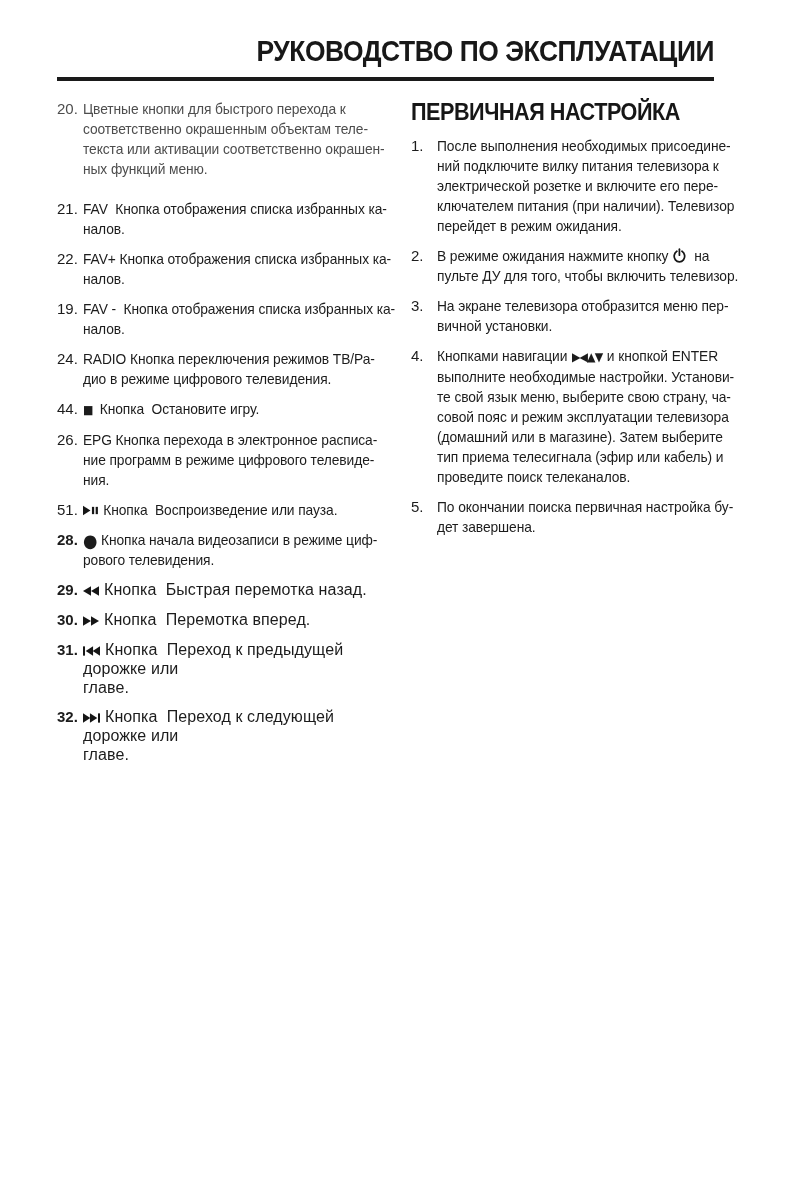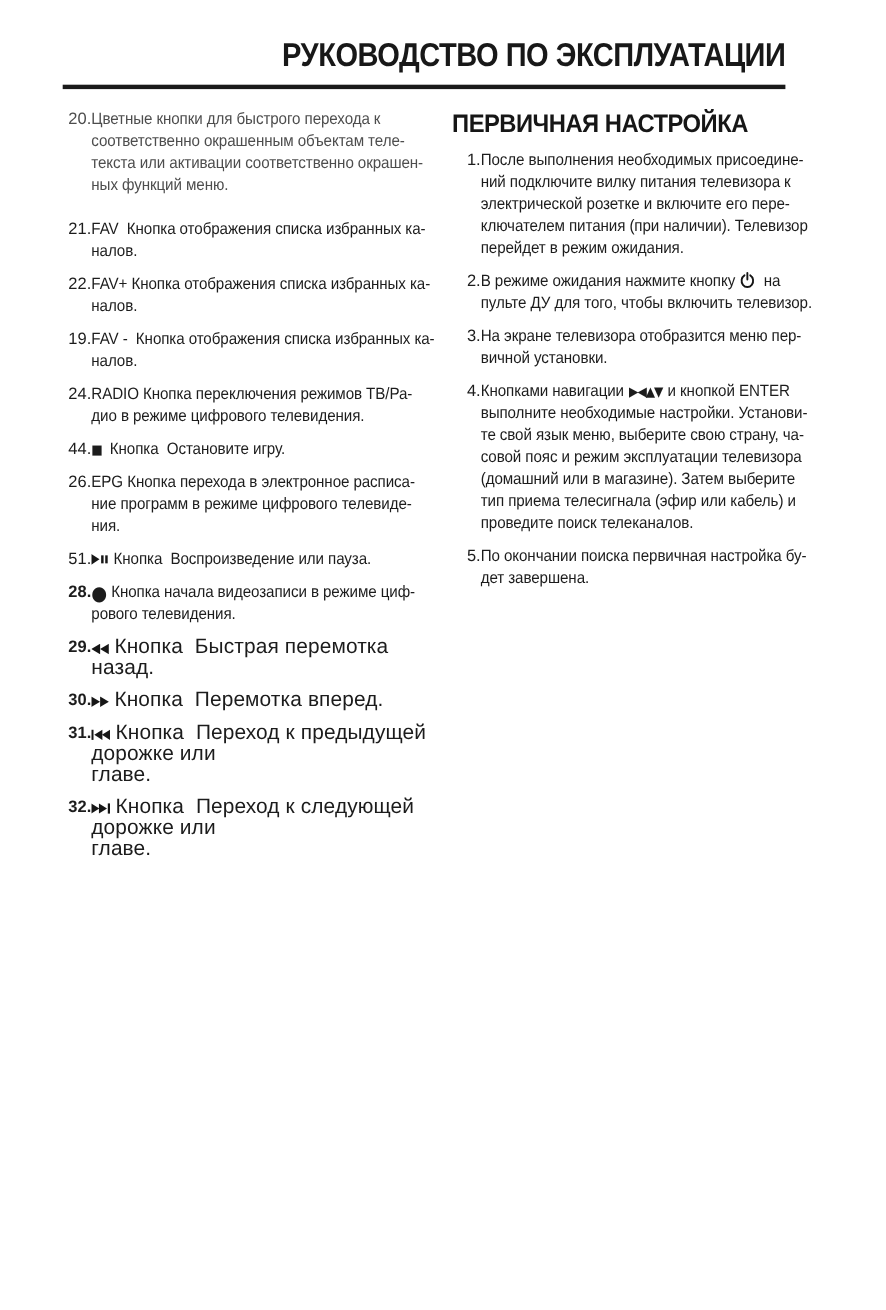--- a/index.html
+++ b/index.html
@@ -23,30 +23,30 @@
   .col { box-sizing:border-box; }
   .col-left  { width:340px; }
   .col-right { width:340px; }
 
   h2 {
     margin:0 0 10px 0; font-size:23px; font-weight:700; letter-spacing:-0.5px;
     transform:scaleX(0.94); transform-origin:0 50%; white-space:nowrap; color:#161616;
   }
 
   .item, .step { display:flex; margin-bottom:10px; font-size:15px; line-height:20px; }
-  .num  { width:26px; flex:none;text-align:right; }
+  .num  { width:26px; flex:none; }
   .body {
     flex:none; width:348px; white-space:pre-wrap;
     transform:scaleX(0.92); transform-origin:0 0; letter-spacing:-0.1px;
   }
   .step .body { width:344px; }
 
   .faded, .faded .num { color:#4d4d4d; }
   .bn .num { font-weight:700; }
-  .plain .body { transform:none; width:314px; font-size:19px; letter-spacing:0.1px; line-height:19px; }
+  .plain .body { transform:none; width:314px; font-size:16px; letter-spacing:0.1px; line-height:19px; }
 
   
   .icn { display:inline-block; vertical-align:baseline; margin-right:5px; }
   .icn svg { display:inline-block; vertical-align:-1px; }
   .icn-stop { font-family:"DejaVu Sans", sans-serif; font-size:12px; margin-right:7px; }
   .icn-rec  { font-family:"DejaVu Sans", sans-serif; font-size:18px; line-height:1; vertical-align:-2px; margin-right:4px; }
   .icn-nav  { font-family:"DejaVu Sans", sans-serif; font-size:12px; letter-spacing:-1px; margin:0 1px; }
   .icn-power svg { vertical-align:-2px; }
 
   

